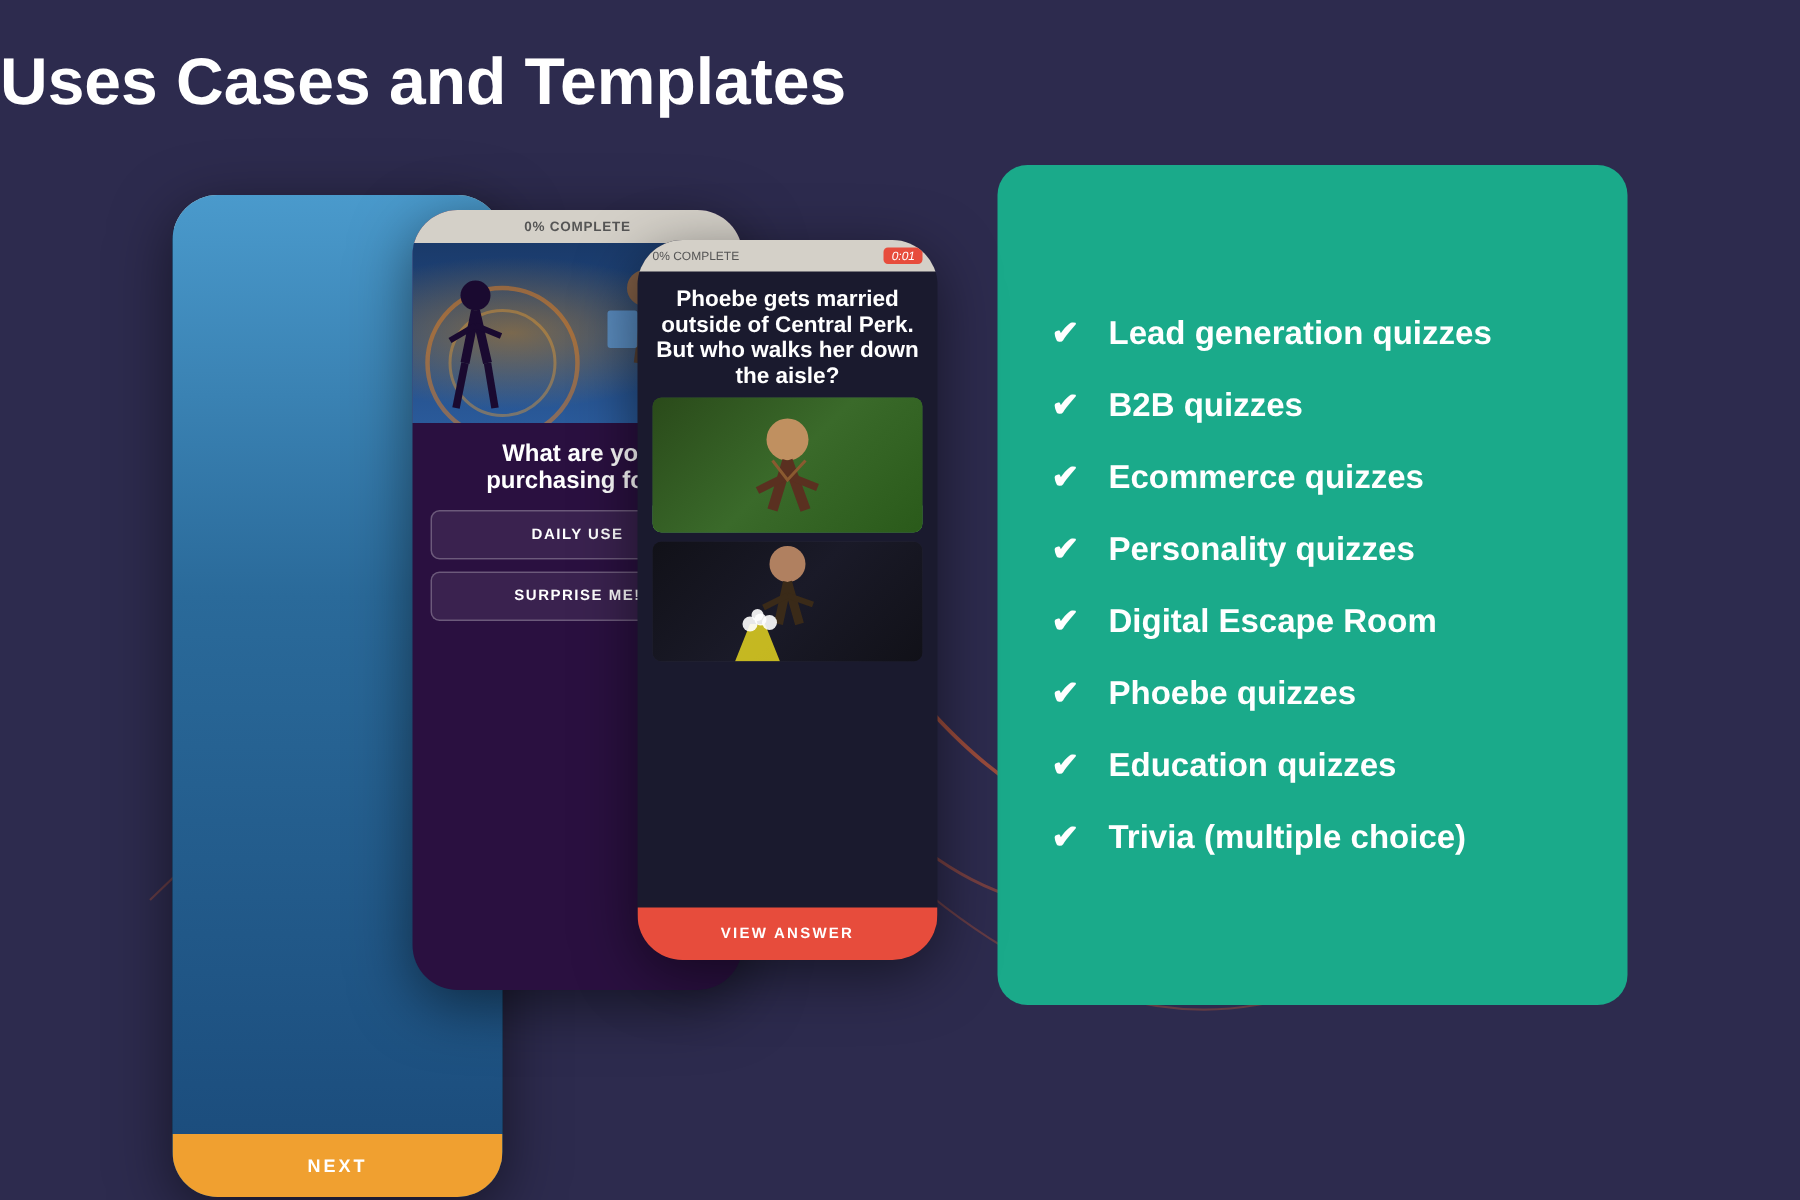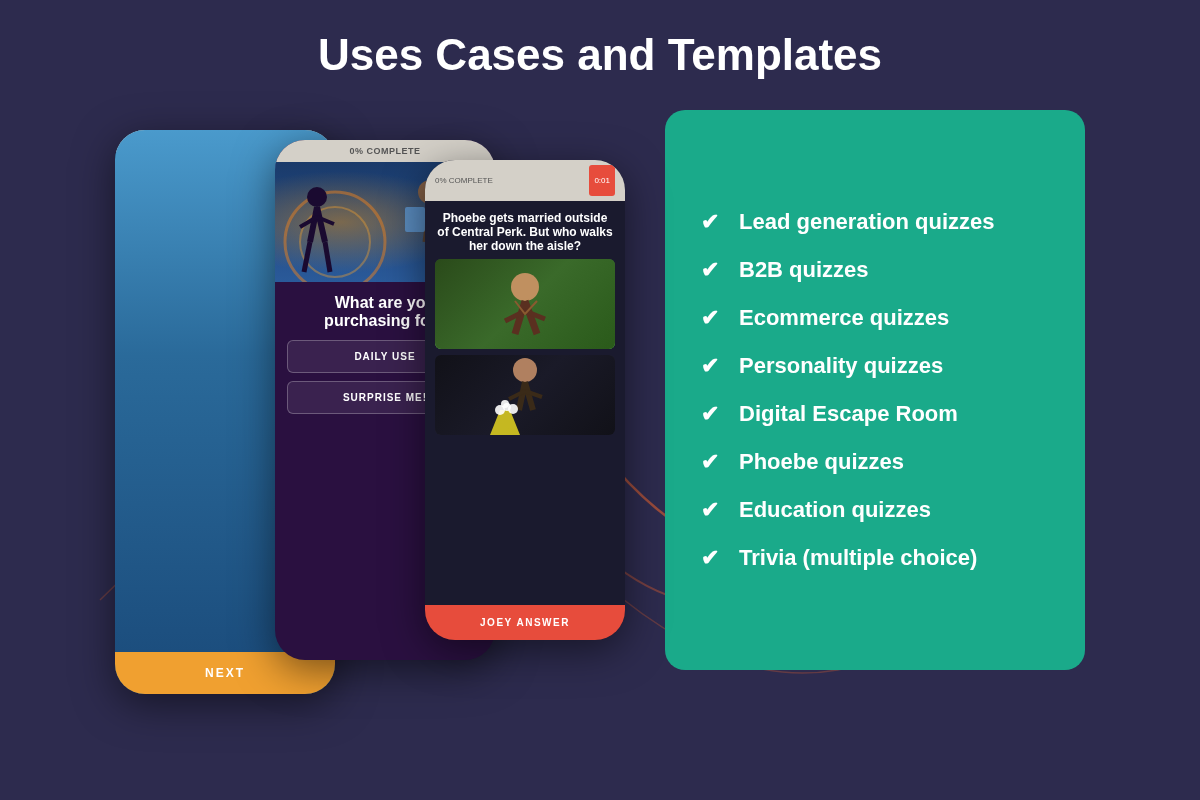--- a/index.html
+++ b/index.html
@@ -15,21 +15,21 @@
     
     .bg-curves {
       position: absolute;
       top: 0; left: 0;
       width: 100%; height: 100%;
       pointer-events: none;
       z-index: 0;
     }
 
     .page-title {
-      text-align: center;
+      text-align: left;
       color: #ffffff;
       font-size: 44px;
       font-weight: 800;
       padding-top: 30px;
       position: relative;
       z-index: 1;
     }
 
     .content-area {
       display: flex;
@@ -53,21 +53,21 @@
     
     .phone {
       border-radius: 30px;
       overflow: hidden;
       position: absolute;
       box-shadow: 0 10px 40px rgba(0,0,0,0.5);
     }
 
     .phone-1 {
       width: 220px;
-      height: 564px;
+      height: 668px;
       left: 0;
       top: 20px;
       z-index: 2;
       background: #0c4a6e;
     }
 
     .phone-2 {
       width: 220px;
       height: 520px;
       left: 160px;
@@ -212,21 +212,21 @@
       align-items: center;
       justify-content: space-between;
       padding: 5px 10px;
       font-size: 8px;
       color: #555;
     }
 
     .p3-question {
       color: white;
       font-weight: 700;
-      font-size: 12px;
+      font-size: 15px;
       text-align: center;
       padding: 10px 12px 6px;
     }
 
     .p3-image-joey {
       margin: 0 10px 6px;
       border-radius: 6px;
       height: 90px;
       background: linear-gradient(135deg, #2a4a2a 0%, #3a6a3a 50%, #2a5a2a 100%);
       display: flex;
@@ -400,21 +400,21 @@
 
       <div class="p2-question">What are you purchasing for?</div>
 
       <div class="p2-option">DAILY USE</div>
       <div class="p2-option">SURPRISE ME!</div>
     </div>
 
     <div class="phone phone-3">
       <div class="p3-header">
         <span>0% COMPLETE</span>
-        <span style="background:#e74c3c;color:white;border-radius:3px;padding:11px 5px;font-size:8px;">0:01</span>
+        <span style="background:#e74c3c;color:white;border-radius:3px;padding:1px 5px;font-size:8px;font-style:italic;">0:01</span>
       </div>
 
       <div class="p3-question">Phoebe gets married outside of Central Perk. But who walks her down the aisle?</div>
 
       <div class="p3-image-joey">
         <div style="position:absolute;inset:0;background:linear-gradient(135deg,#2a4a1a 0%,#3a6a2a 50%,#2a5a1a 100%);"></div>
 
         <svg width="100%" height="80" viewBox="0 0 180 80" style="position:absolute;">
           <ellipse cx="90" cy="18" rx="14" ry="14" fill="#c09060"></ellipse>
           <path d="M90 32 L80 65 M90 32 L102 65" stroke="#5a3020" stroke-width="7" fill="none"></path>
@@ -434,21 +434,21 @@
           <path d="M90 36 L74 44 M90 36 L107 42" stroke="#3a2a18" stroke-width="4" fill="none"></path>
 
           <path d="M65 55 L55 80 L85 80 L75 55 Z" fill="#f0e020" opacity="0.8"></path>
           <circle cx="65" cy="55" r="5" fill="white" opacity="0.9"></circle>
           <circle cx="72" cy="52" r="4" fill="white" opacity="0.9"></circle>
           <circle cx="78" cy="54" r="5" fill="white" opacity="0.9"></circle>
           <circle cx="70" cy="49" r="4" fill="white" opacity="0.9"></circle>
         </svg>
       </div>
 
-      <div class="p3-view-answer">JOEY ANSWER</div>
+      <div class="p3-view-answer">VIEW ANSWER</div>
     </div>
 
   </div>
 
   <div class="feature-card">
     <div class="feature-item">
       <span class="feature-check">✔</span>
       <span class="feature-text">Lead generation quizzes</span>
     </div>
     <div class="feature-item">

